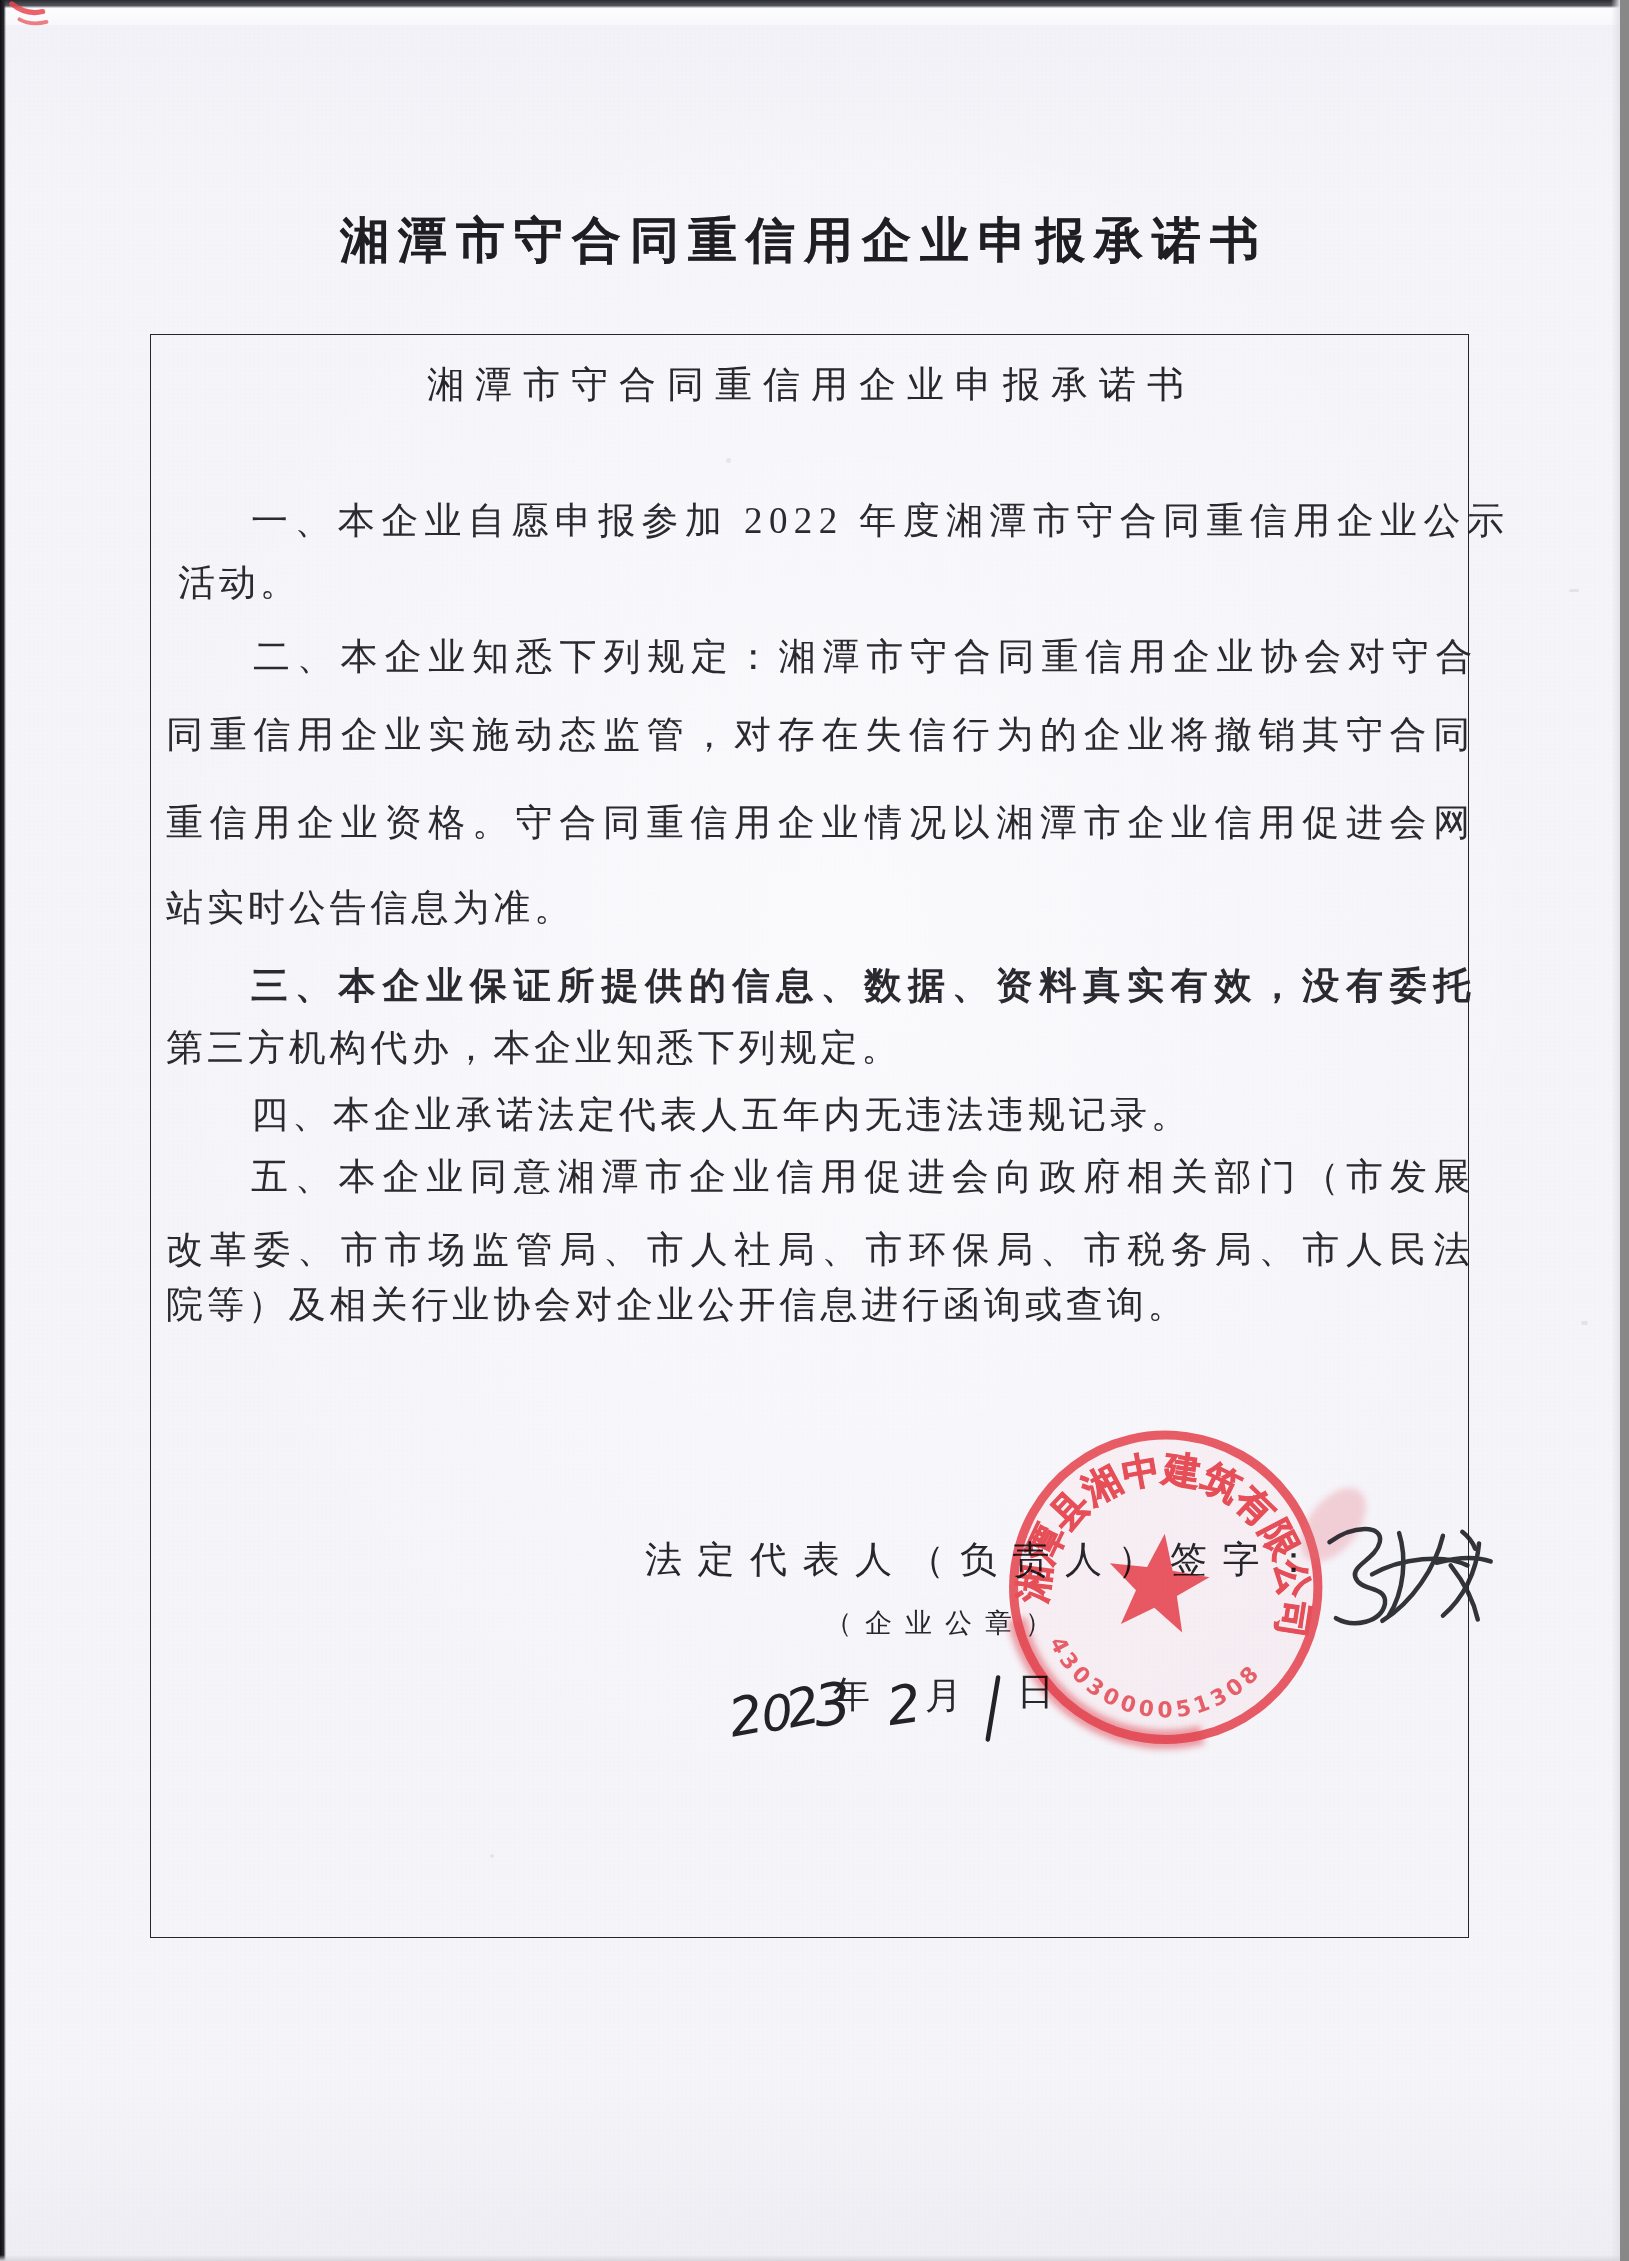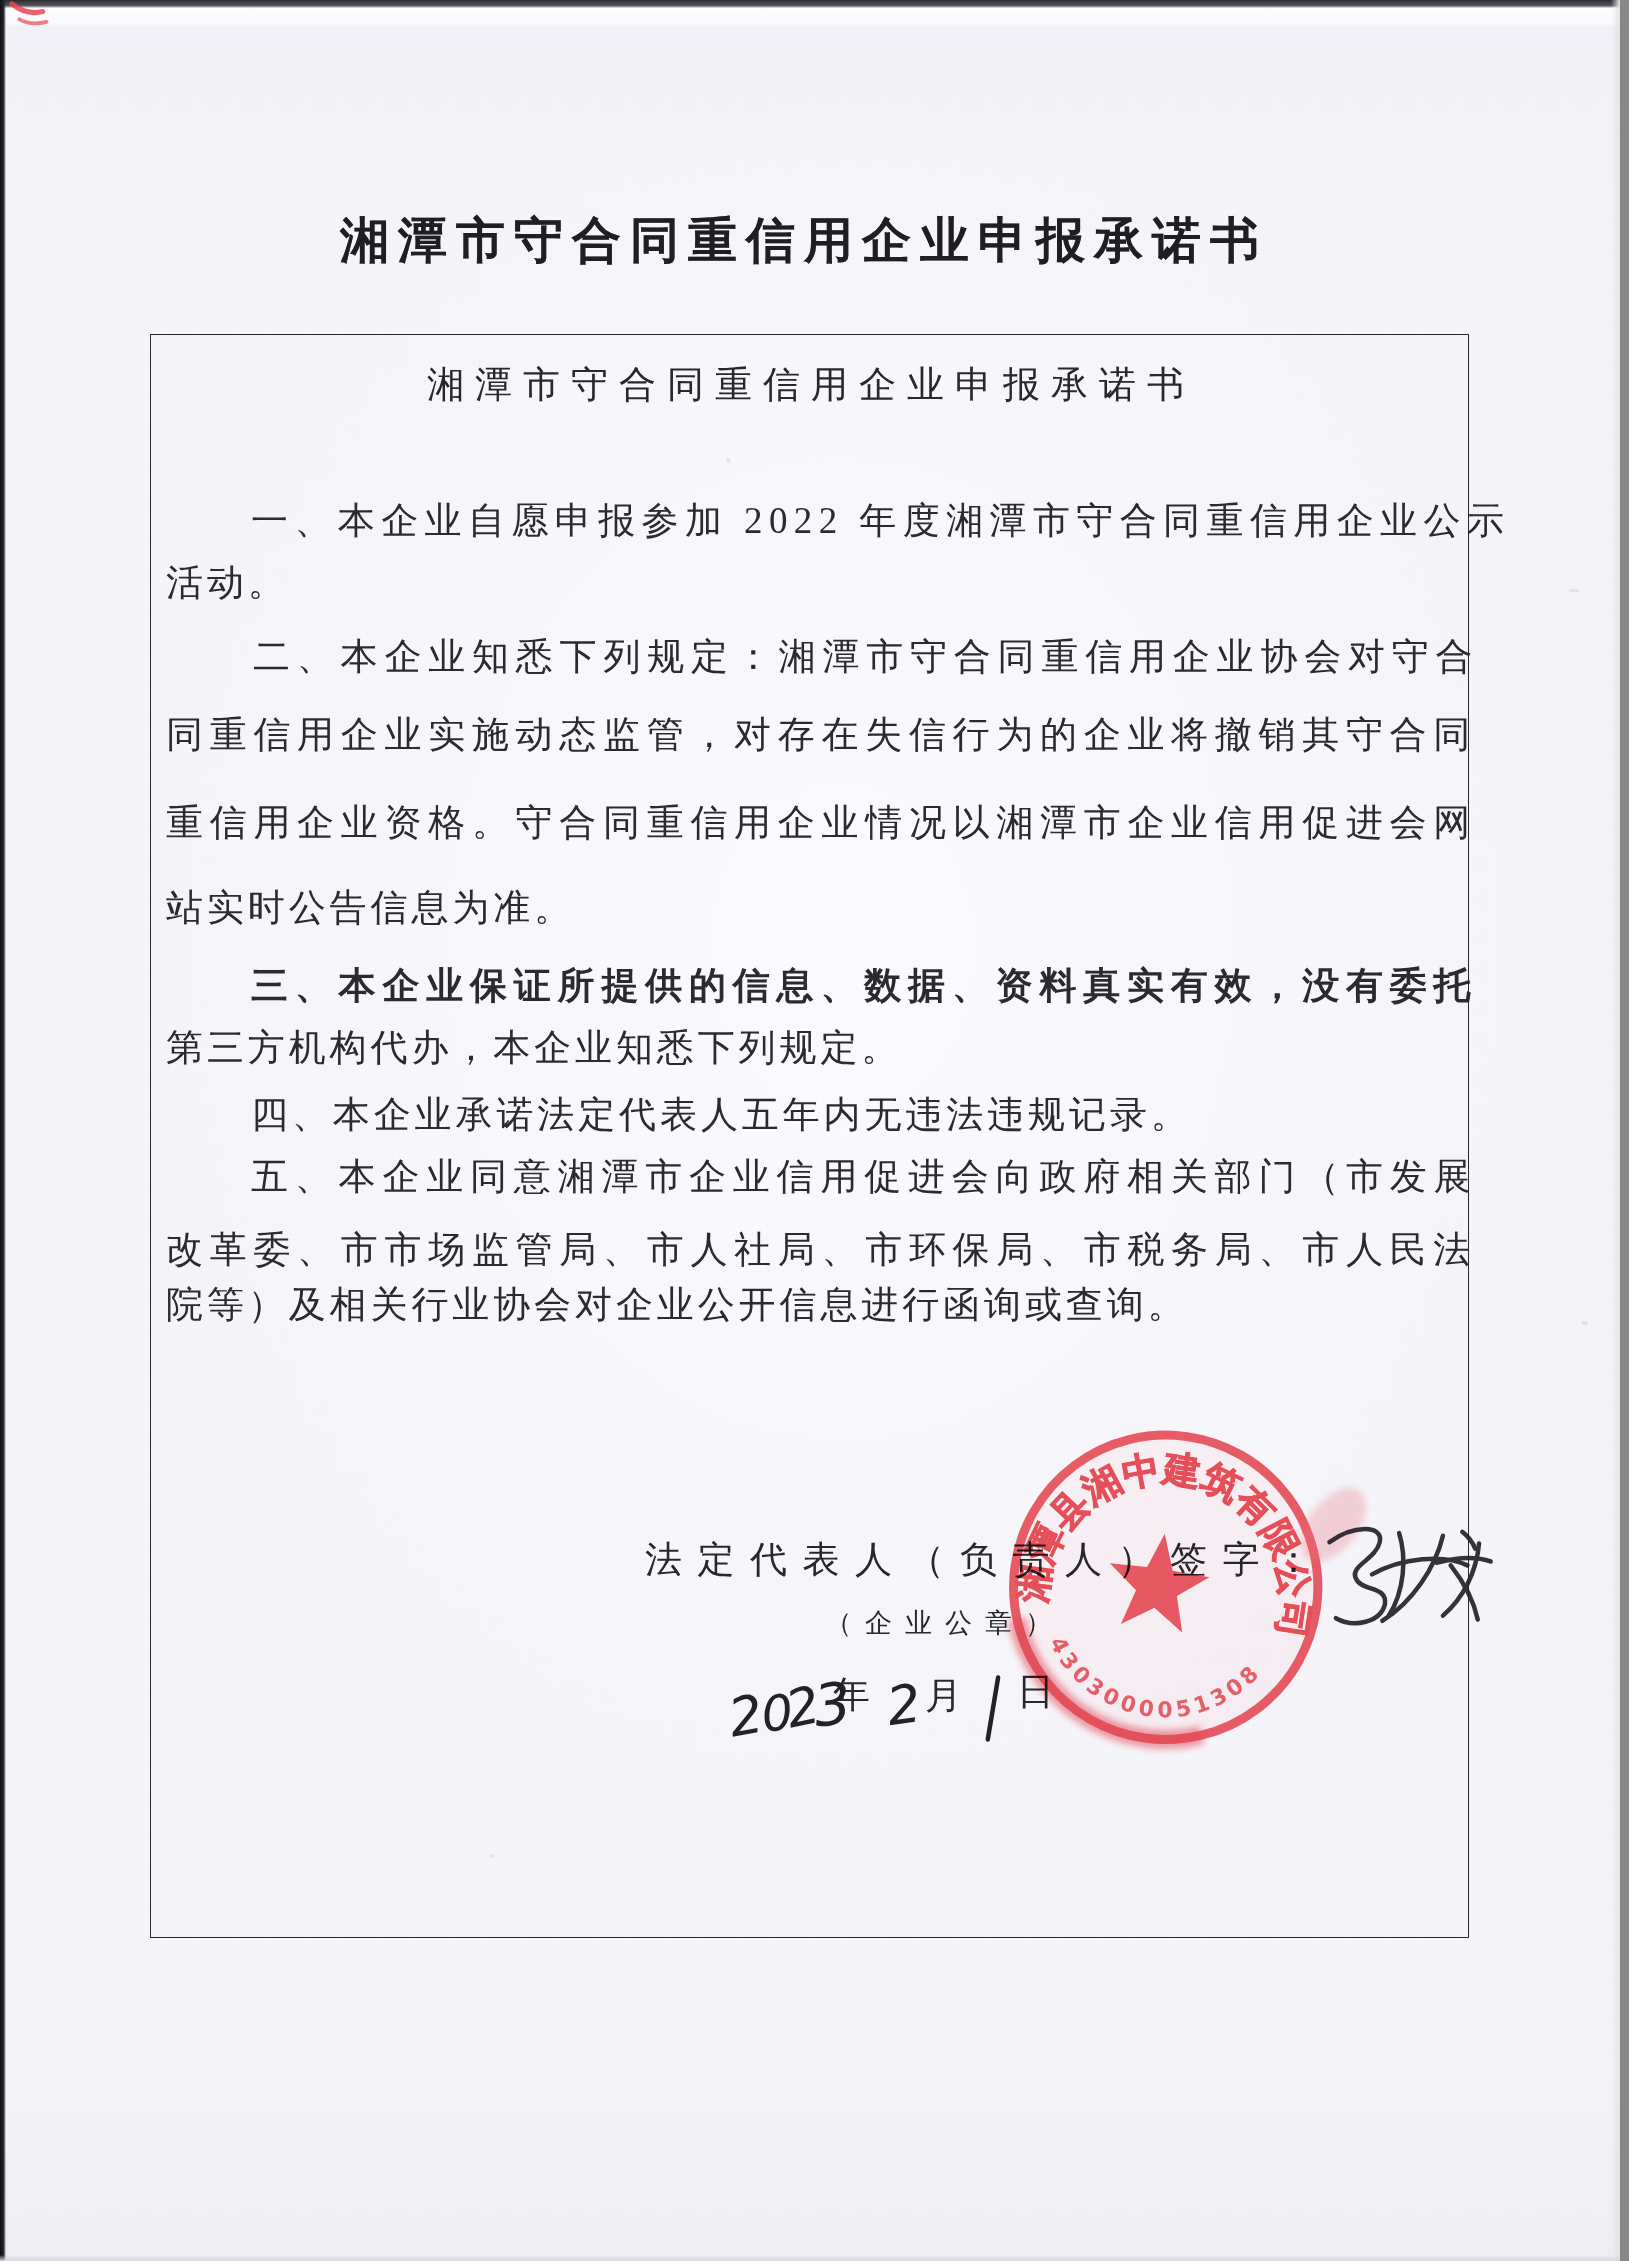--- a/index.html
+++ b/index.html
@@ -95,21 +95,21 @@
   </svg>
 
   <h1 class="main-title">湘潭市守合同重信用企业申报承诺书</h1>
 
   <div class="box"></div>
 
   <h2 class="inner-title">湘潭市守合同重信用企业申报承诺书</h2>
 
   <div id="body-lines">
       <div class="body-line" style="top: 498px; left: 251px; letter-spacing: 6.4px;">一、本企业自愿申报参加 2022 年度湘潭市守合同重信用企业公示</div>
-      <div class="body-line" style="top: 560px; left: 166px; letter-spacing: 3.9px;">活动。</div>
+      <div class="body-line" style="top: 560px; left: 178px; letter-spacing: 3.9px;">活动。</div>
       <div class="body-line" style="top: 634px; left: 253px; letter-spacing: 6.8px;">二、本企业知悉下列规定：湘潭市守合同重信用企业协会对守合</div>
       <div class="body-line" style="top: 712px; left: 166px; letter-spacing: 6.7px;">同重信用企业实施动态监管，对存在失信行为的企业将撤销其守合同</div>
       <div class="body-line" style="top: 800px; left: 166px; letter-spacing: 6.7px;">重信用企业资格。守合同重信用企业情况以湘潭市企业信用促进会网</div>
       <div class="body-line" style="top: 885px; left: 166px; letter-spacing: 3.9px;">站实时公告信息为准。</div>
       <div class="body-line" style="top: 963px; left: 251px; letter-spacing: 6.8px; font-weight: bold;">三、本企业保证所提供的信息、数据、资料真实有效，没有委托</div>
       <div class="body-line" style="top: 1025px; left: 166px; letter-spacing: 3.9px;">第三方机构代办，本企业知悉下列规定。</div>
       <div class="body-line" style="top: 1092px; left: 251px; letter-spacing: 3.9px;">四、本企业承诺法定代表人五年内无违法违规记录。</div>
       <div class="body-line" style="top: 1154px; left: 251px; letter-spacing: 6.8px;">五、本企业同意湘潭市企业信用促进会向政府相关部门（市发展</div>
       <div class="body-line" style="top: 1218px; left: 166px; letter-spacing: 6.7px; margin-top: 9px;">改革委、市市场监管局、市人社局、市环保局、市税务局、市人民法</div>
       <div class="body-line" style="top: 1282px; left: 166px; letter-spacing: 3.9px;">院等）及相关行业协会对企业公开信息进行函询或查询。</div>

